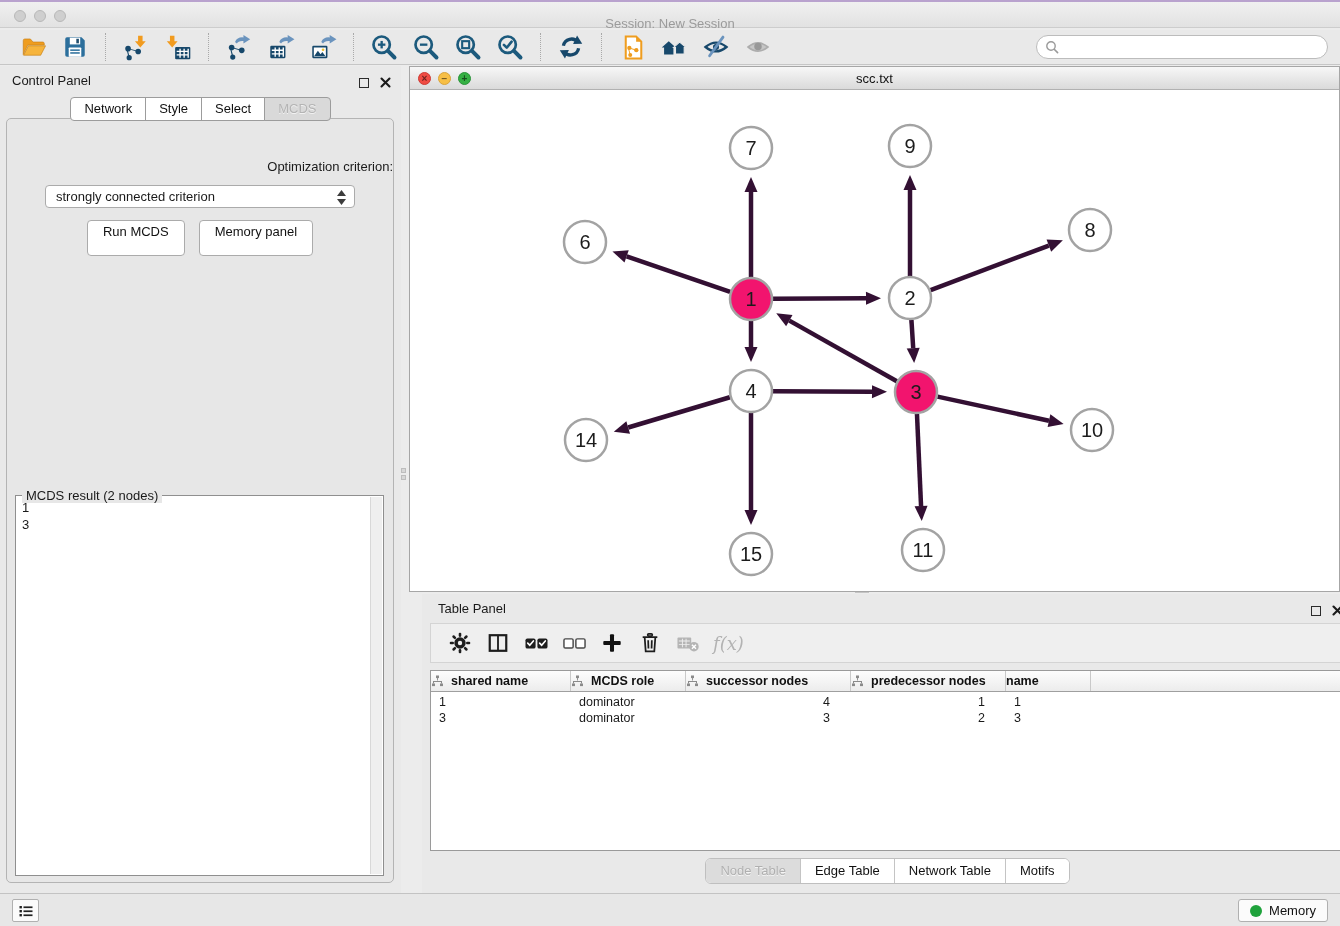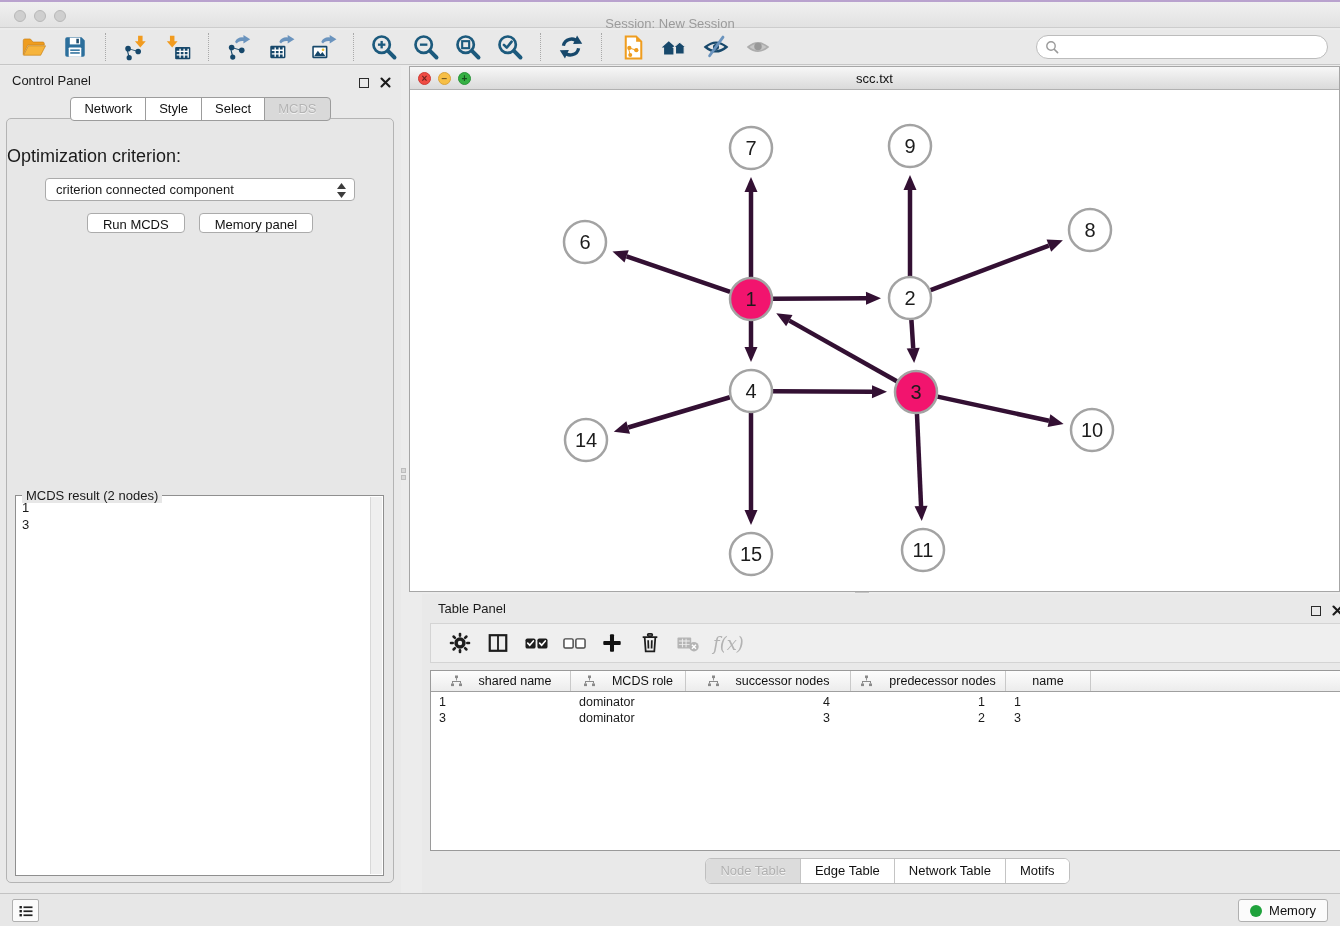--- a/index.html
+++ b/index.html
@@ -29,26 +29,26 @@
   .panel-title { position:absolute; left:12px; top:7px; font-size:13px; }
   .panel-controls { position:absolute; right:10px; top:8px; display:flex; gap:11px; align-items:center; }
   .float-box { width:10px; height:10px; border:1.6px solid #2b2b2b; background:transparent; }
   .cp-tabs { position:absolute; top:31px; left:0; right:0; display:flex; justify-content:center; z-index:3; }
   .cp-tab { font-size:13px; padding:3px 13px 4px; background:#fff; border:1px solid #9c9c9c; margin-left:-1px; color:#111; }
   .cp-tab:first-child { border-radius:4px 0 0 4px; margin-left:0; }
   .cp-tab:last-child { border-radius:0 4px 4px 0; }
   .cp-tab.active { background:#d9d9d9; color:#b4b4b4; text-shadow:0 1px 0 #f2f2f2; }
   .cp-content { position:absolute; top:52px; left:6px; right:7px; bottom:10px; background:#e7e7e7;
     border:1px solid #b4b4b4; border-radius:5px; }
-  .opt-label { margin-top:27px; text-align:left; font-size:18px; }
+  .opt-label { margin-top:40px; text-align:right; font-size:13px; }
   .opt-select { position:relative; width:310px; height:23px; margin:11px auto 0; background:#fff;
     border:1px solid #ababab; border-radius:4px; font-size:13px; line-height:21px; padding-left:10px; }
   .stepper { position:absolute; right:7px; top:3px; }
   .btn-row { display:flex; justify-content:center; gap:14px; margin-top:12px; }
-  .aqua-btn { background:#fff; border:1px solid #ababab; border-radius:4px; font-size:13px; padding:3px 15px 0; color:#111; }
+  .aqua-btn { background:#fff; border:1px solid #ababab; border-radius:4px; font-size:13px; padding:3px 15px 16px; color:#111; }
   .result-fieldset { position:absolute; left:8px; right:9px; top:376px; bottom:6px; border:1px solid #8f8f8f; background:#fff; }
   .result-legend { position:absolute; top:-8px; left:6px; background:#e7e7e7; padding:0 4px; font-size:13px; }
   .result-list { position:absolute; top:3px; left:6px; right:16px; bottom:2px; font-size:13px; line-height:17px; overflow:hidden; }
   .result-scrollbar { position:absolute; top:1px; bottom:1px; right:1px; width:12px; background:#efefef; border-left:1px solid #d8d8d8; }
   
   .v-grip { position:absolute; left:399px; top:463px; width:9px; height:22px; display:flex; flex-direction:column; gap:2px; align-items:center; justify-content:center; }
   .v-grip i { width:5px; height:5px; background:#d7d7d7; border:1px solid #bdbdbd; display:block; }
   .h-grip { position:absolute; left:855px; top:588px; width:14px; height:5px; background:#dedede; border:1px solid #c4c4c4; }
   
   .network-window { position:absolute; left:409px; top:66px; width:931px; height:526px; border:1px solid #a6a6a6; background:#fff; }
@@ -64,22 +64,22 @@
   .nw-canvas { position:absolute; top:24px; left:0; right:0; bottom:0; background:#fff; }
   .nw-canvas svg { display:block; }
   
   .table-panel { position:absolute; left:422px; top:594px; width:931px; height:299px; background:#e9e9e9; }
   .tp-toolbar { position:absolute; left:8px; right:8px; top:29px; height:40px; background:#efefef;
     border:1px solid #d4d4d4; display:flex; align-items:center; padding-left:16px; gap:12px; }
   .tp-icon { width:26px; height:26px; display:flex; align-items:center; justify-content:center; }
   .fx { font-family:"DejaVu Serif", serif; font-style:italic; font-size:18px; color:#b3b3b3; }
   .tp-table { position:absolute; left:8px; right:8px; top:76px; bottom:42px; background:#fff; border:1px solid #9a9a9a; overflow:hidden; }
   .thead { display:flex; height:21px; background:linear-gradient(#fdfdfd,#ececec); border-bottom:1px solid #9f9f9f; }
-  .th { display:flex; align-items:center; justify-content:center; gap:16px; border-right:1px solid #c9c9c9;
-    font-size:12.5px; height:100%; color:#111; }
+  .th { display:flex; align-items:center; gap:7px; border-right:1px solid #c9c9c9;
+    font-size:12.5px; height:100%; color:#111;font-weight:bold; }
   .tbody { padding-top:3px; }
   .tr { display:flex; height:16px; font-size:12.5px; }
   .td { padding:0 8px; white-space:nowrap; overflow:hidden; }
   .td.right { text-align:right; padding-right:21px; }
   .tp-tabs { position:absolute; left:0; right:0; bottom:9px; display:flex; justify-content:center; }
   .tp-tabgroup { display:flex; border:1px solid #bfbfbf; border-radius:6px; overflow:hidden; background:#fff; }
   .tp-tab { padding:4px 14px 5px; font-size:13px; background:#fff; border-right:1px solid #c4c4c4; color:#111; }
   .tp-tab:last-child { border-right:none; }
   .tp-tab.active { background:#dcdcdc; color:#b0b0b0; text-shadow:0 1px 0 #f5f5f5; }
   
@@ -274,21 +274,21 @@
   </div>
   <div class="cp-tabs">
       <div class="cp-tab">Network</div>
       <div class="cp-tab">Style</div>
       <div class="cp-tab">Select</div>
       <div class="cp-tab active">MCDS</div>
     </div>
   <div class="cp-content">
     <div class="opt-label">Optimization criterion:</div>
     <div class="opt-select">
-      <span>criterion connected component</span>
+      <span>strongly connected criterion</span>
       <span class="stepper">
         <svg width="11" height="17" viewBox="0 0 11 17">
             <polygon points="5.5,1 10,7 1,7" fill="#3c3c3c"></polygon>
             <polygon points="5.5,16 10,10 1,10" fill="#3c3c3c"></polygon>
           </svg>
       </span>
     </div>
     <div class="btn-row">
       <button class="aqua-btn">Run MCDS</button>
       <button class="aqua-btn">Memory panel</button>

